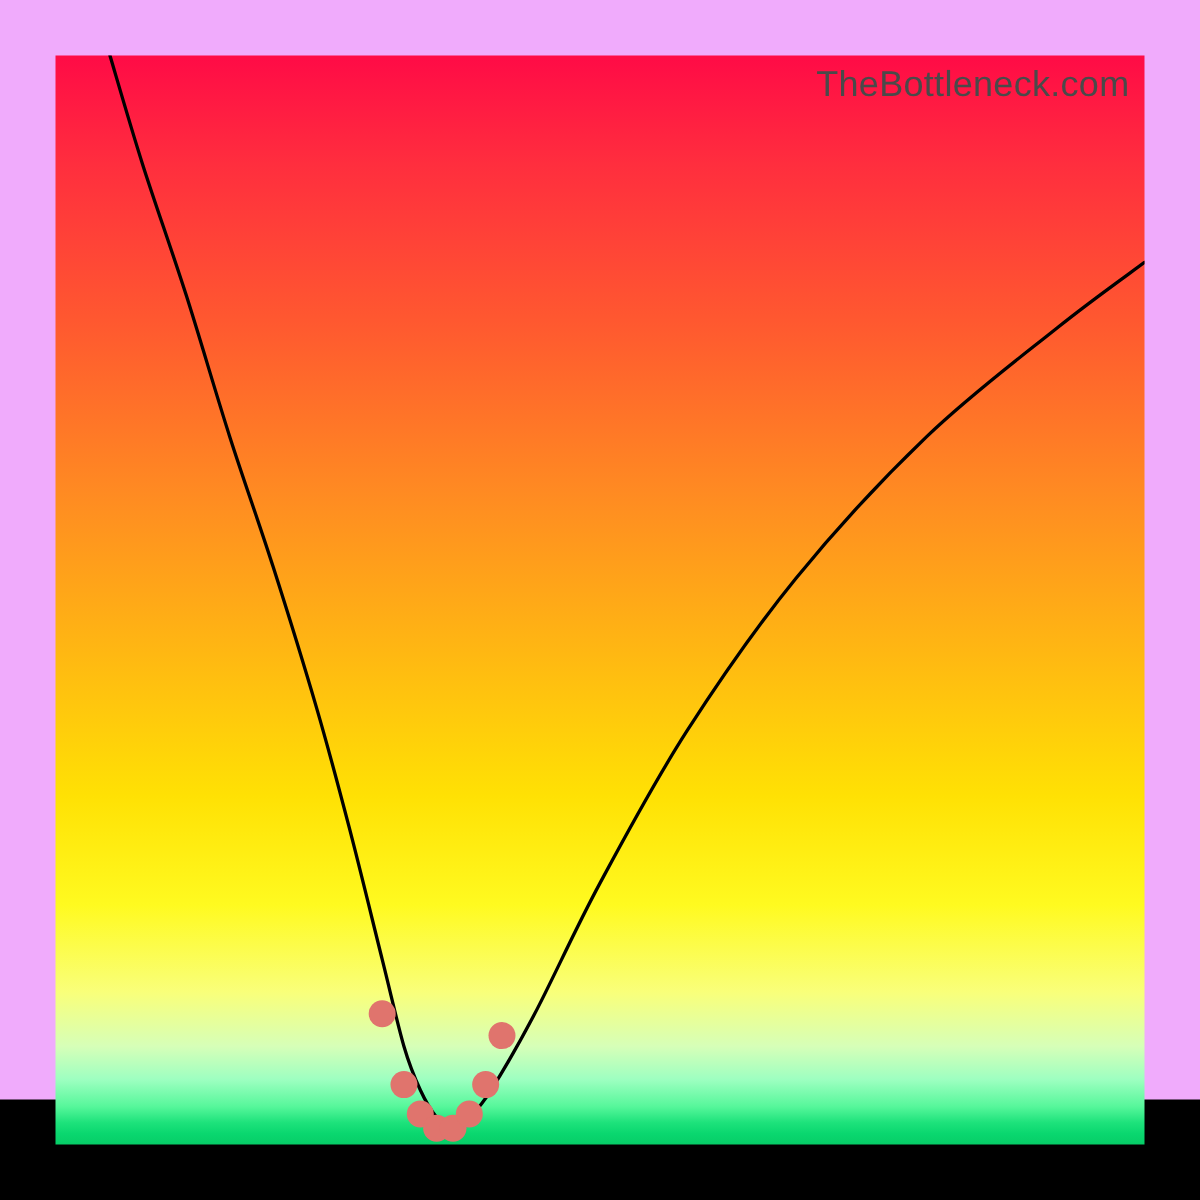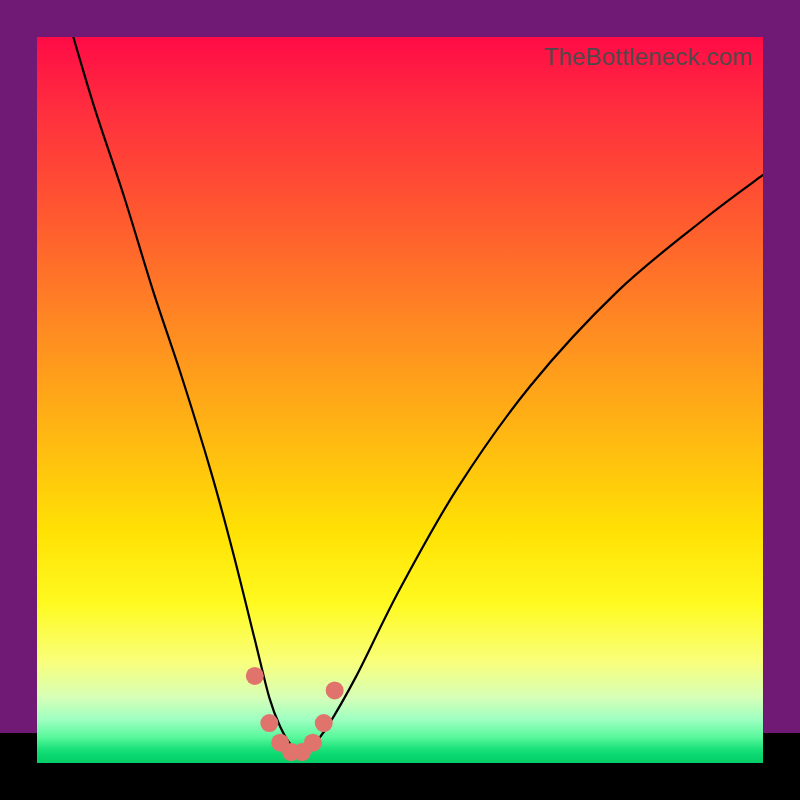--- a/index.html
+++ b/index.html
@@ -8,21 +8,21 @@
     width: 800px;
     height: 800px;
     overflow: hidden;
     background: #000;
     font-family: Arial, Helvetica, sans-serif;
   }
   .frame {
     position: relative;
     width: 800px;
     height: 733px;
-    background: #701a75;
+    background: #f0abfc;
   }
   .plot {
     position: absolute;
     left: 37px;
     top: 37px;
     width: 726px;
     height: 726px;
     
     background: linear-gradient(
       to bottom,

